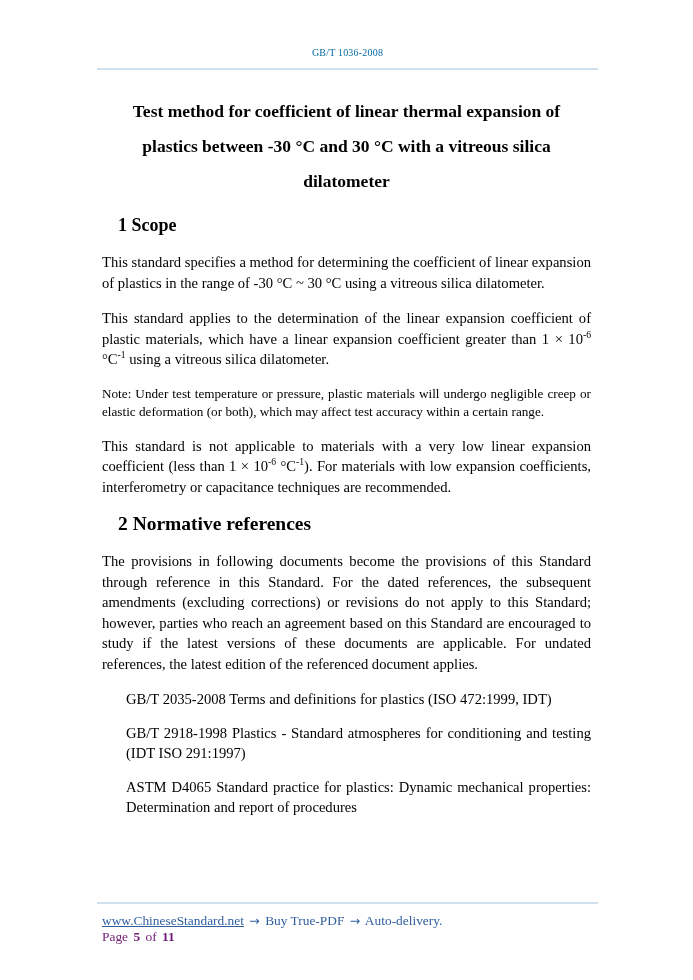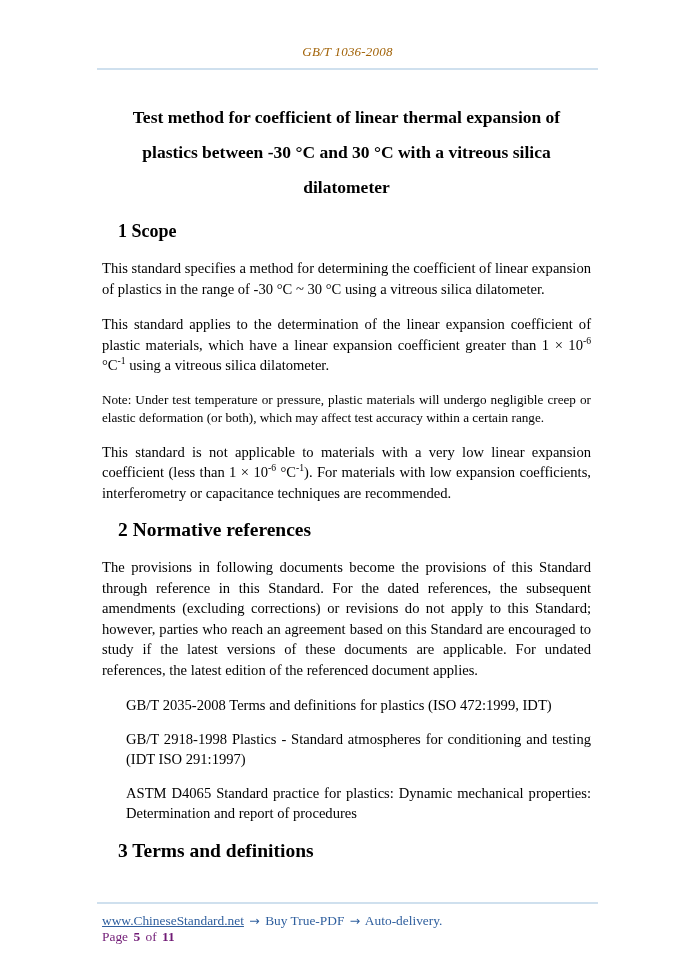--- a/index.html
+++ b/index.html
@@ -26,39 +26,38 @@
 
   
   .header {
     position: absolute;
     left: 97px;
     top: 42px;
     width: 501px;
     text-align: center;
   }
   .header-text {
-    font-size: 13px;
-    color: #a16207;
+    font-size: 10px;
+    color: #0369a1;
     letter-spacing: 0.2px;
-    font-style: italic;
   }
   .header-rule {
     position: absolute;
     left: 97px;
     top: 68px;
     width: 501px;
     height: 2px;
     background: #cfe0ee;
   }
 
   
   .content {
     position: absolute;
     left: 102px;
-    top: 100px;
+    top: 94px;
     width: 489px;
   }
 
   
   .doc-title {
     text-align: center;
     font-weight: bold;
     font-size: 17.5px;
     line-height: 35px;
     margin: 0 0 6px 0;
@@ -194,21 +193,20 @@
     <p class="body"><span>This standard is not applicable to materials with a very low linear expansion coefficient (less than 1 × 10</span><sup>-6</sup><span> °C</span><sup>-1</sup><span>). For materials with low expansion coefficients, interferometry or capacitance techniques are recommended.</span></p>
 
     <h2 class="sec sec-2">2 Normative references</h2>
 
     <p class="body">The provisions in following documents become the provisions of this Standard through reference in this Standard. For the dated references, the subsequent amendments (excluding corrections) or revisions do not apply to this Standard; however, parties who reach an agreement based on this Standard are encouraged to study if the latest versions of these documents are applicable. For undated references, the latest edition of the referenced document applies.</p>
 
     <p class="ref left tight">GB/T 2035-2008 Terms and definitions for plastics (ISO 472:1999, IDT)</p>
     <p class="ref tight">GB/T 2918-1998 Plastics - Standard atmospheres for conditioning and testing (IDT ISO 291:1997)</p>
     <p class="ref">ASTM D4065 Standard practice for plastics: Dynamic mechanical properties: Determination and report of procedures</p>
 
-    <h2 class="sec sec-3">3 Terms and definitions</h2>
 
 
   </div>
 
   <div class="footer-rule"></div>
 
   <div class="footer">
     <div class="footer-left">
       <a class="footer-url" href="#">www.ChineseStandard.net</a>
       <span class="footer-arrow">→</span>

